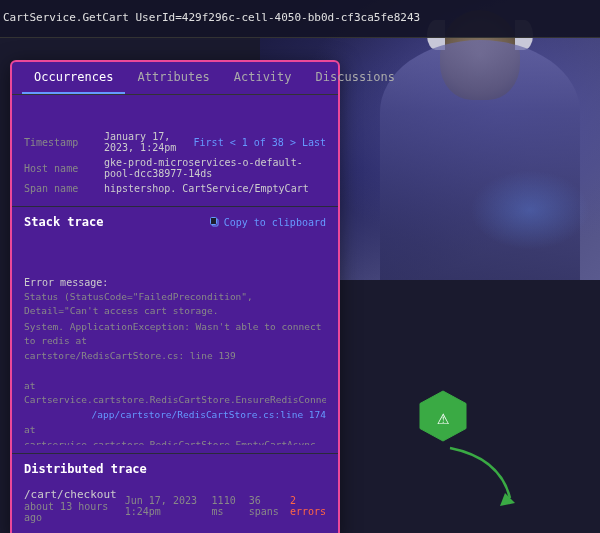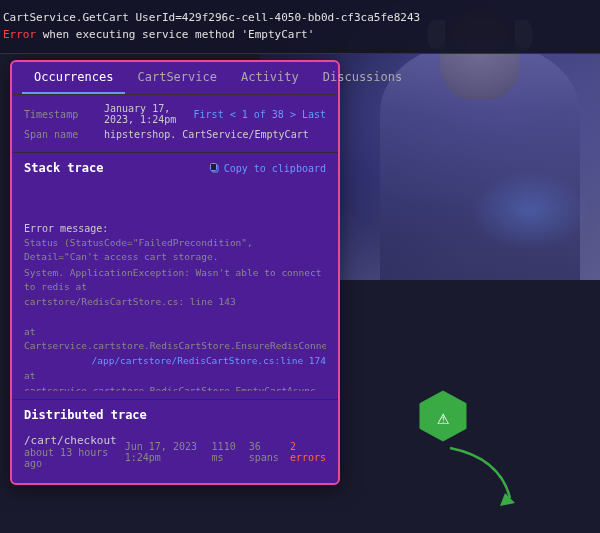--- a/index.html
+++ b/index.html
@@ -126,20 +126,21 @@
     }
     .tab.active {
       color: #fff;
       border-bottom: 2px solid #6699ff;
     }
 
     
     .meta-section {
       padding: 8px 12px;
       border-bottom: 1px solid #2a2a3a;
+      margin-top: 28px;
     }
     .meta-row {
       display: flex;
       justify-content: space-between;
       align-items: center;
       margin-bottom: 4px;
     }
     .meta-label {
       font-size: 10px;
       color: #888;
@@ -261,40 +262,41 @@
   <div class="person-head"></div>
   <div class="headphone-left"></div>
   <div class="headphone-right"></div>
   <div class="person-silhouette"></div>
   <div class="monitor-glow"></div>
 </div>
 
 <div class="error-bar">
   <div class="error-bar-text">
     <div>CartService.GetCart UserId=429f296c-cell-4050-bb0d-cf3ca5fe8243</div>
-    <div>
-      <span class="error-red">Error</span><span> when executing service method 'EmptyCart'</span>
-    </div>
   </div>
 </div>
 
 <div class="main-panel">
 
   <div class="tabs">
     <div class="tab active">Occurrences</div>
-    <div class="tab">CartService</div>
+    <div class="tab">Attributes</div>
     <div class="tab">Activity</div>
     <div class="tab">Discussions</div>
   </div>
 
   <div class="meta-section">
     <div class="meta-row">
       <span class="meta-label">Timestamp</span>
       <span class="meta-value">January 17, 2023, 1:24pm</span>
       <span class="meta-nav">First &lt; 1 of 38 &gt; Last</span>
+    </div>
+    <div class="meta-row">
+      <span class="meta-label">Host name</span>
+      <span class="meta-value">gke-prod-microservices-o-default-pool-dcc38977-14ds</span>
     </div>
     <div class="meta-row">
       <span class="meta-label">Span name</span>
       <span class="meta-value">hipstershop. CartService/EmptyCart</span>
     </div>
   </div>
 
   <div class="stack-section">
     <div class="section-header">
       <span class="section-title">Stack trace</span>
@@ -303,21 +305,21 @@
           <rect x="2" y="2" width="6" height="7" rx="1" fill="none" stroke="#6699ff" stroke-width="1"></rect>
           <rect x="0.5" y="0.5" width="6" height="7" rx="1" fill="#1e1e2e" stroke="#6699ff" stroke-width="1"></rect>
         </svg>
         <span>Copy to clipboard</span>
       </span>
     </div>
     <div class="stack-content">
       <div class="label">Error message:</div>
       <div class="stack-line">Status (StatusCode="FailedPrecondition", Detail="Can't access cart storage.</div>
       <div class="stack-line">System. ApplicationException: Wasn't able to connect to redis at</div>
-      <div class="stack-line">cartstore/RedisCartStore.cs: line 143</div>
+      <div class="stack-line">cartstore/RedisCartStore.cs: line 139</div>
       <br>
       <div class="stack-line">at Cartservice.cartstore.RedisCartStore.EnsureRedisConnectedUn</div>
       <div class="stack-line" style="text-align:right;color:#6699ff;">/app/cartstore/RedisCartStore.cs:line 174</div>
       <div class="stack-line">at cartservice.cartstore.RedisCartStore.EmptyCartAsync (String userId) in</div>
       <div class="stack-line" style="text-align:right;color:#6699ff;">/app/cartstore/RedisCartStore.cs:line 169°</div>
       
       
       <br>
       
       

